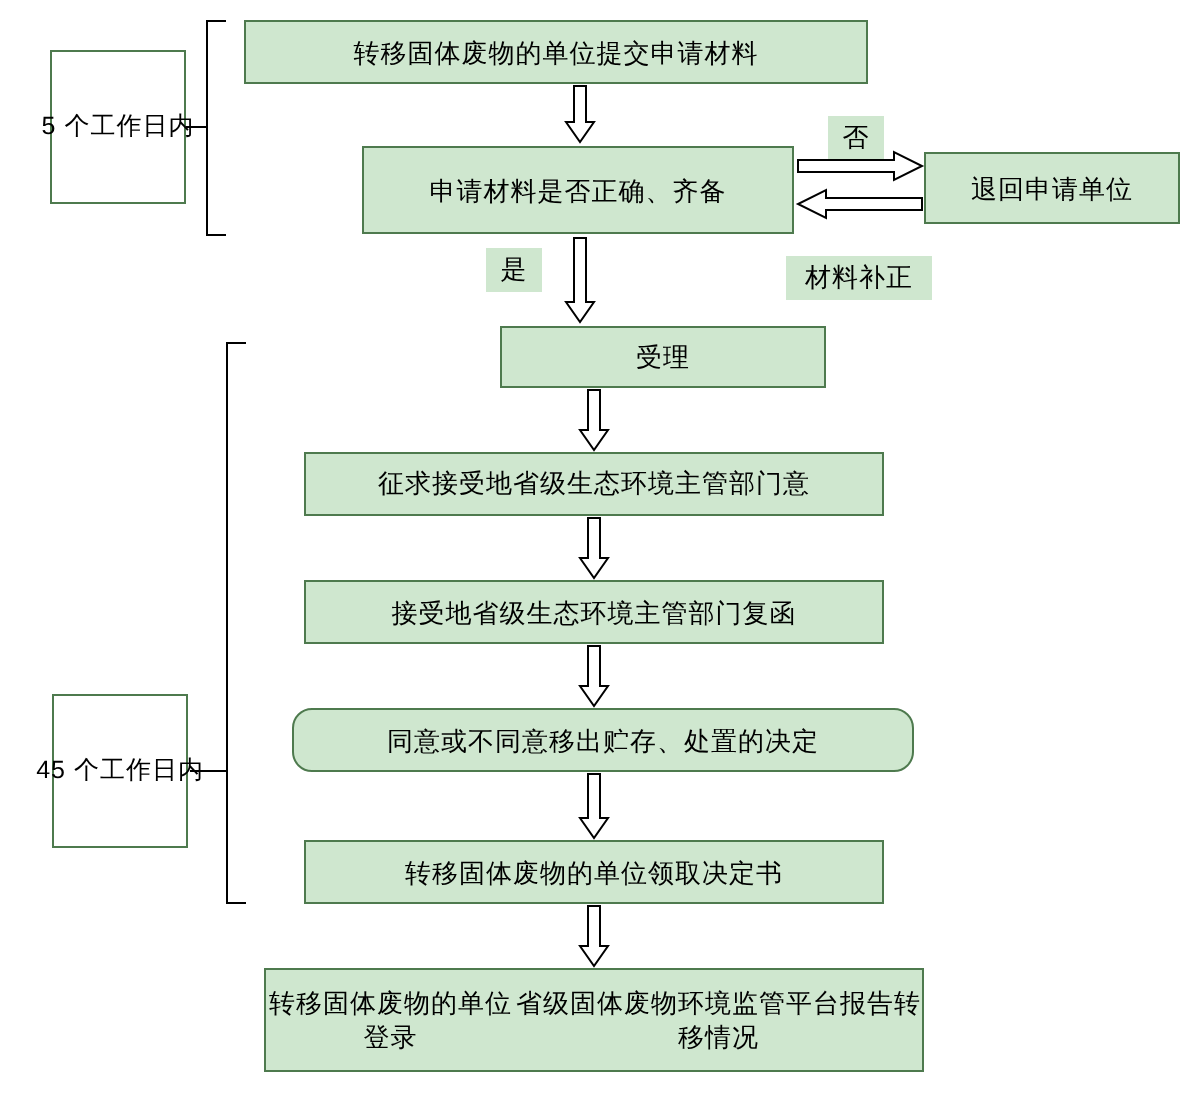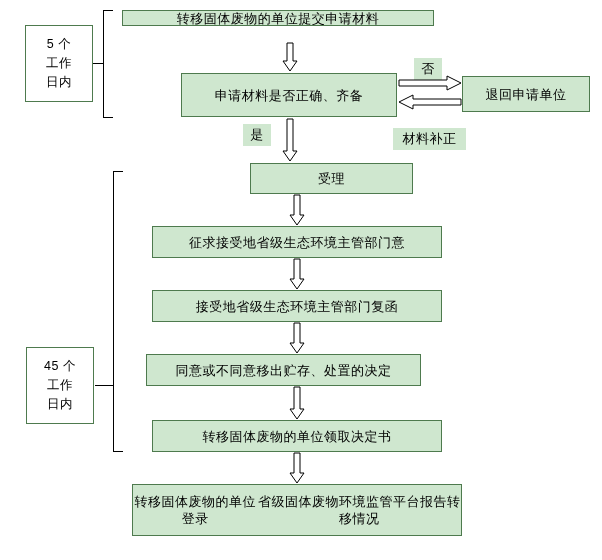--- a/index.html
+++ b/index.html
@@ -43,21 +43,21 @@
     font-size: 13px;
     line-height: 16px;
     letter-spacing: 0.5px;
   }
   .timebox {
     position: absolute;
     background: #ffffff;
     border: 1px solid #4e7a4e;
     box-sizing: border-box;
     display: flex;
-    flex-direction: column;
+    flex-direction: row;
     align-items: center;
     justify-content: center;
     text-align: center;
     font-size: 12.5px;
     line-height: 19px;
     letter-spacing: 0.5px;
   }
   .timebox span { display: block; white-space: nowrap; }
   .bracket {
     position: absolute;
@@ -99,45 +99,45 @@
 
   <div class="bracket" style="left:113px; top:171px; height:281px;"></div>
   <div class="tick" style="left:95px; top:385px; width:19px;"></div>
 
   <div class="timebox" style="left:26px; top:347px; width:68px; height:77px;">
     <span>45 个</span>
     <span>工作</span>
     <span>日内</span>
   </div>
 
-  <div class="node" style="left:122px; top:10px; width:312px; height:16px;">
+  <div class="node" style="left:122px; top:10px; width:312px; height:32px;">
     <span>转移固体废物的单位提交申请材料</span>
   </div>
 
   <div class="node" style="left:181px; top:73px; width:216px; height:44px;">
     <span>申请材料是否正确、齐备</span>
   </div>
 
   <div class="node" style="left:462px; top:76px; width:128px; height:36px;">
     <span>退回申请单位</span>
   </div>
 
   <div class="node" style="left:216px; top:163px; width:163px; height:31px;margin-left:34px;">
     <span>受理</span>
   </div>
 
-  <div class="node" style="left:152px; top:226px; width:290px; height:32px;">
+  <div class="node" style="left:152px; top:226px; width:290px; height:32px;font-family:Liberation Mono, monospace;">
     <span>征求接受地省级生态环境主管部门意</span>
   </div>
 
   <div class="node" style="left:152px; top:290px; width:290px; height:32px;text-align:right;">
     <span>接受地省级生态环境主管部门复函</span>
   </div>
 
-  <div class="node" style="left:146px; top:354px; width:275px; height:32px;">
+  <div class="node" style="left:146px; top:354px; width:311px; height:32px;border-radius:10px;">
     <span>同意或不同意移出贮存、处置的决定</span>
   </div>
 
   <div class="node" style="left:152px; top:420px; width:290px; height:32px;">
     <span>转移固体废物的单位领取决定书</span>
   </div>
 
   <div class="node" style="left:132px; top:484px; width:330px; height:52px; flex-direction:row;">
     <span>转移固体废物的单位登录</span>
     <span>省级固体废物环境监管平台报告转移情况</span>

